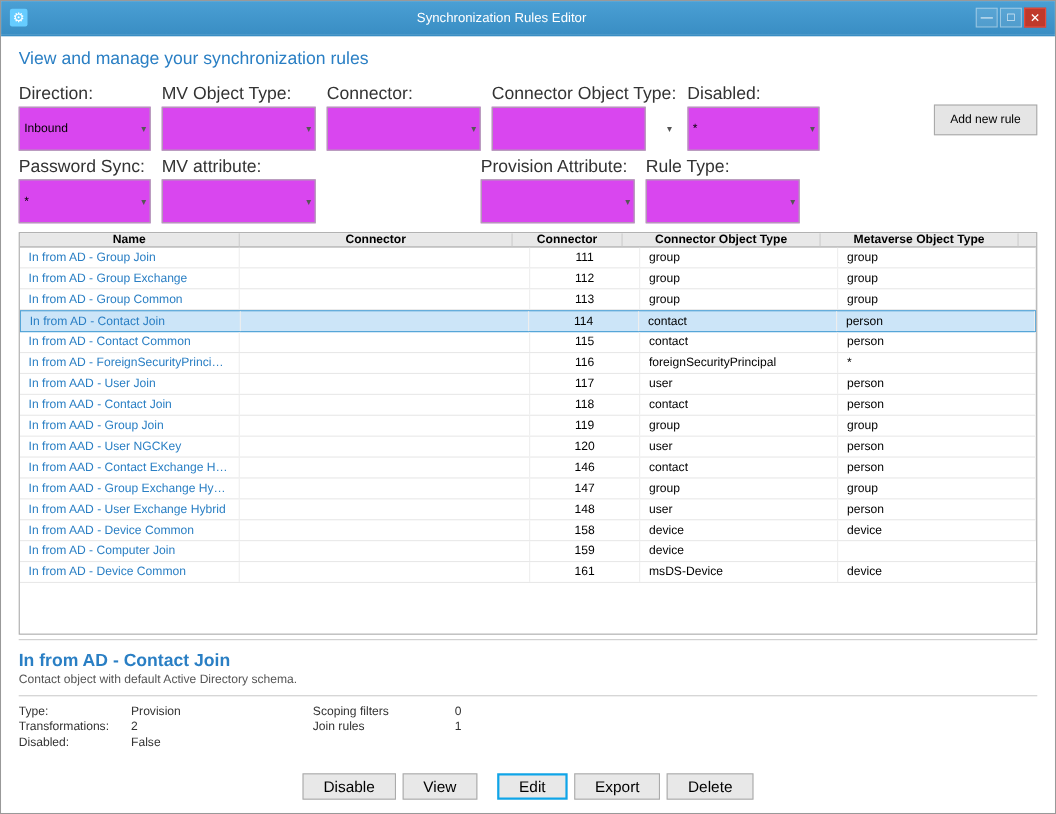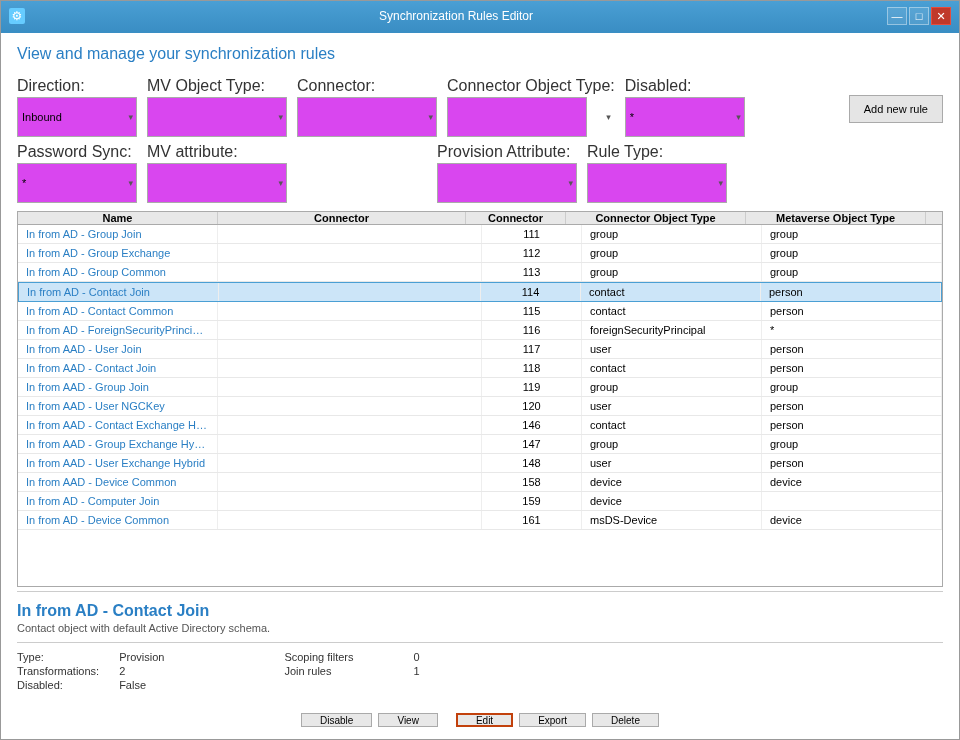--- a/index.html
+++ b/index.html
@@ -46,22 +46,22 @@
     .detail-desc { font-size: 11px; color: #555; margin-bottom: 8px; }
     .detail-separator { border-top: 1px solid #ccc; margin-bottom: 8px; }
     .detail-meta { display: flex; gap: 40px; }
     .detail-meta-col { display: flex; gap: 20px; }
     .detail-meta-labels { display: flex; flex-direction: column; gap: 2px; }
     .detail-meta-values { display: flex; flex-direction: column; gap: 2px; }
     .meta-label { font-size: 11px; color: #333; }
     .meta-value { font-size: 11px; color: #333; }
     
     .action-bar { display: flex; justify-content: center; gap: 6px; margin-top: 10px; padding-top: 6px; }
-    .action-btn { height: 14px; padding: 0 18px; background: #e8e8e8; border: 1px solid #aaa; cursor: pointer; font-size: 10px; }
-    .action-btn.highlighted { border: 2px solid #c2410c; background: #e8e8e8; margin-left: 12px; }
+    .action-btn { height: 24px; padding: 0 18px; background: #e8e8e8; border: 1px solid #aaa; cursor: pointer; font-size: 14px; }
+    .action-btn.highlighted { border: 2px solid #0ea5e9; background: #e8e8e8; margin-left: 12px; }
     
     
     .table-body::-webkit-scrollbar { width: 16px; }
     .table-body::-webkit-scrollbar-track { background: #f0f0f0; border-left: 1px solid #ccc; }
     .table-body::-webkit-scrollbar-thumb { background: #c0c0c0; border: 1px solid #aaa; }
   </style>
 </head>
 <body>
 
 <div class="window">

